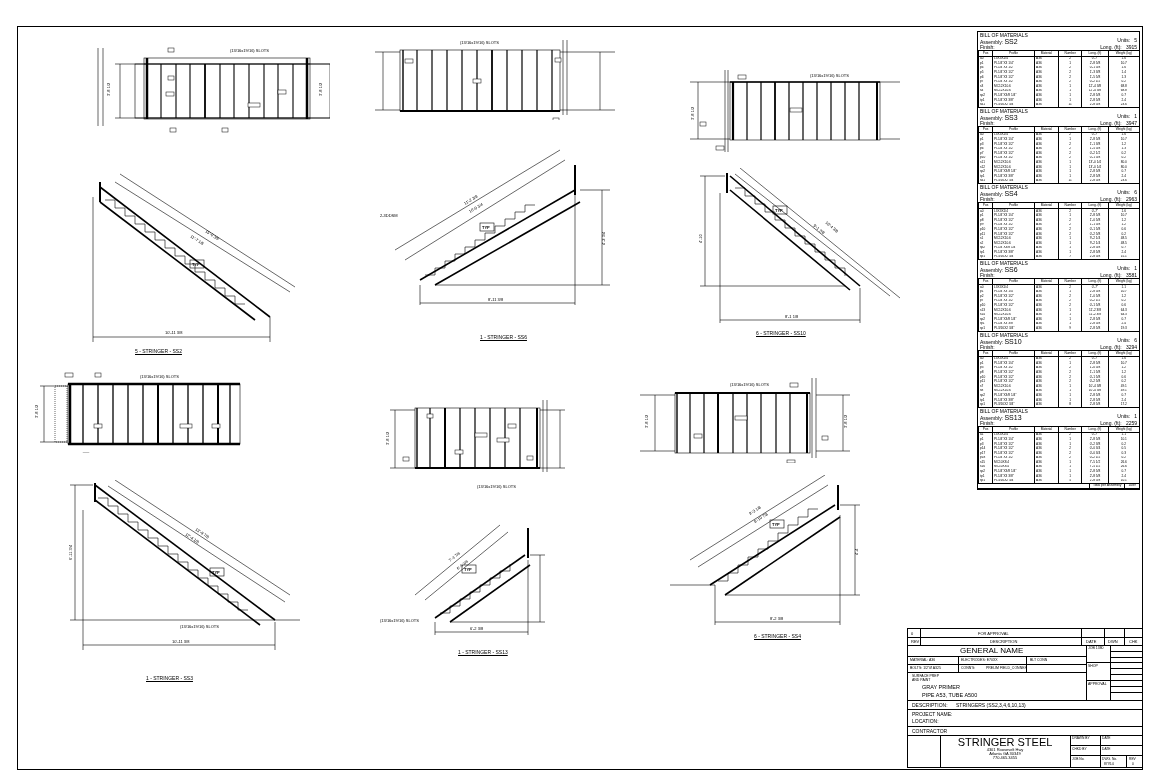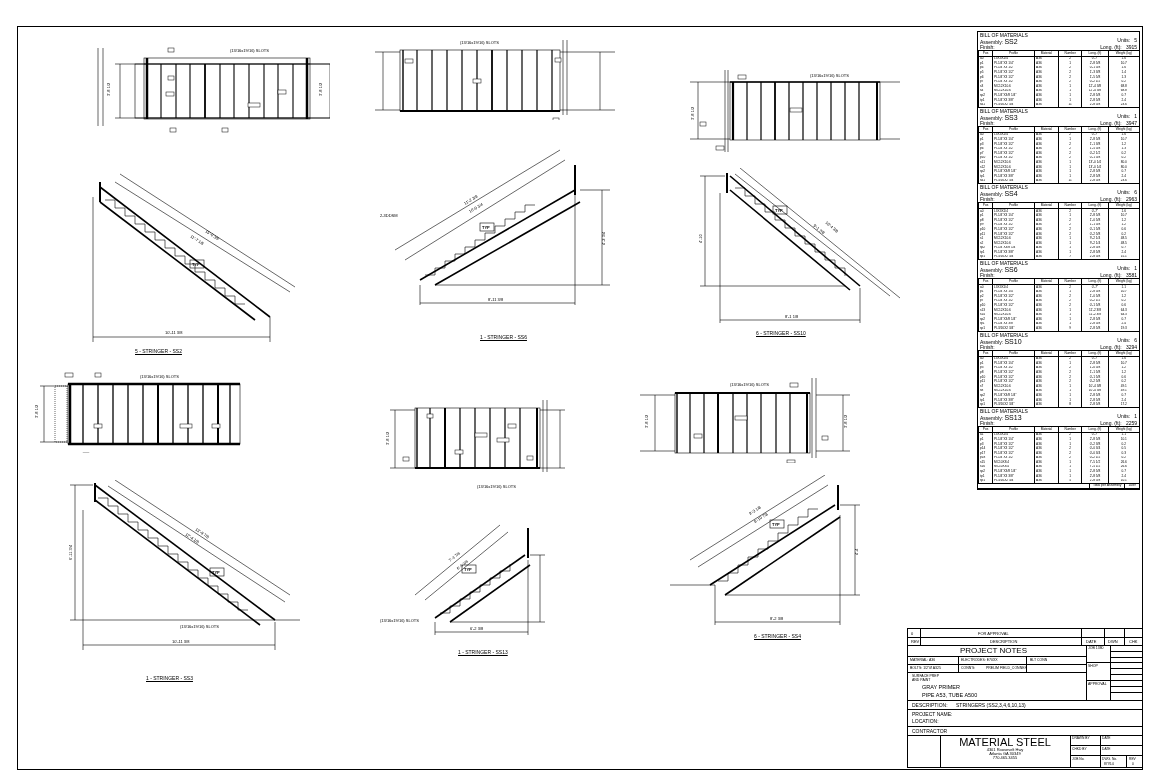--- a/index.html
+++ b/index.html
@@ -1122,21 +1122,21 @@
     <span class="txt" style="left:178px;top:2px;">DATE</span>
     <span class="txt" style="left:200px;top:2px;">DWN</span>
     <span class="txt" style="left:221px;top:2px;">CHK</span>
     <div class="cell" style="left:12px;"></div>
       <div class="cell" style="left:173px;"></div>
       <div class="cell" style="left:196px;"></div>
       <div class="cell" style="left:216px;"></div>
   </div>
 
   <div style="position:absolute;left:0;top:16px;width:178px;height:11px;border-bottom:1px solid #000;border-right:1px solid #000;">
-    <span class="txt" style="left:52px;top:1px;font-size:8px;">PROJECT NOTES</span>
+    <span class="txt" style="left:52px;top:1px;font-size:8px;">GENERAL NAME</span>
   </div>
   <div style="position:absolute;left:0;top:27px;width:178px;height:8px;border-bottom:1px solid #000;border-right:1px solid #000;font-size:3.5px;">
     <span class="txt" style="left:2px;top:2px;">MATERIAL: A36</span>
     <span class="txt" style="left:53px;top:2px;">ELECTRODES: E70XX</span>
     <span class="txt" style="left:122px;top:2px;">BLT CONN</span>
     <div style="position:absolute;left:50px;top:0;bottom:0;border-left:1px solid #000;"></div>
     <div style="position:absolute;left:118px;top:0;bottom:0;border-left:1px solid #000;"></div>
   </div>
   <div style="position:absolute;left:0;top:35px;width:178px;height:8px;border-bottom:1px solid #000;border-right:1px solid #000;font-size:3.5px;">
     <span class="txt" style="left:2px;top:2px;">BOLTS: 1/2"Ø A325</span>
@@ -1176,21 +1176,21 @@
     <span class="txt" style="left:4px;top:2px;font-size:5px;">PROJECT NAME:</span>
     <span class="txt" style="left:4px;top:9px;font-size:5px;">LOCATION:</span>
   </div>
   <div class="row" style="top:97px;height:9px;">
     <span class="txt" style="left:4px;top:2px;font-size:5px;">CONTRACTOR</span>
   </div>
 
   <div style="position:absolute;left:0;top:106px;width:234px;height:32px;">
     <div style="position:absolute;left:32px;top:0;bottom:0;border-left:1px solid #000;"></div>
     <div style="position:absolute;left:32px;width:130px;top:0;text-align:center;">
-      <div style="font-size:11px;margin-top:1px;">MATERIAL STEEL</div>
+      <div style="font-size:11px;margin-top:1px;">STRINGER STEEL</div>
       <div style="font-size:4px;line-height:4px;">4301 Roosevelt Hwy</div>
       <div style="font-size:4px;line-height:4px;">Atlanta GA 30349</div>
       <div style="font-size:4px;line-height:4px;">770.465.3455</div>
     </div>
     <div style="position:absolute;left:162px;top:0;bottom:0;border-left:1px solid #000;"></div>
     <div style="position:absolute;left:192px;top:0;bottom:0;border-left:1px solid #000;"></div>
     <div style="position:absolute;left:162px;right:0;top:10px;border-top:1px solid #000;"></div>
     <div style="position:absolute;left:162px;right:0;top:20px;border-top:1px solid #000;"></div>
     <div style="position:absolute;left:218px;top:20px;bottom:0;border-left:1px solid #000;"></div>
     <span class="txt" style="left:164px;top:1px;font-size:3.3px;">DRAWN BY</span>

